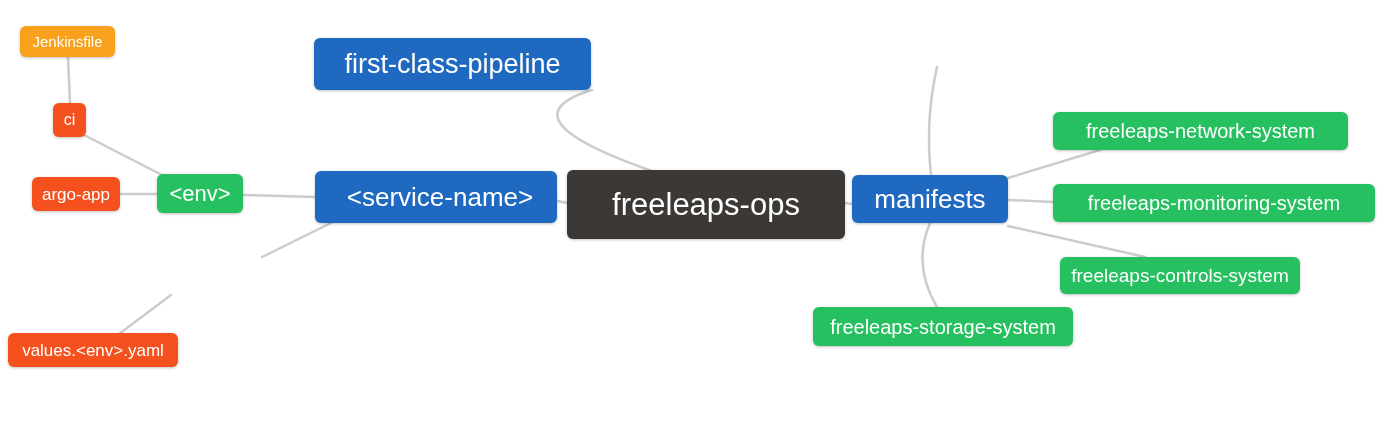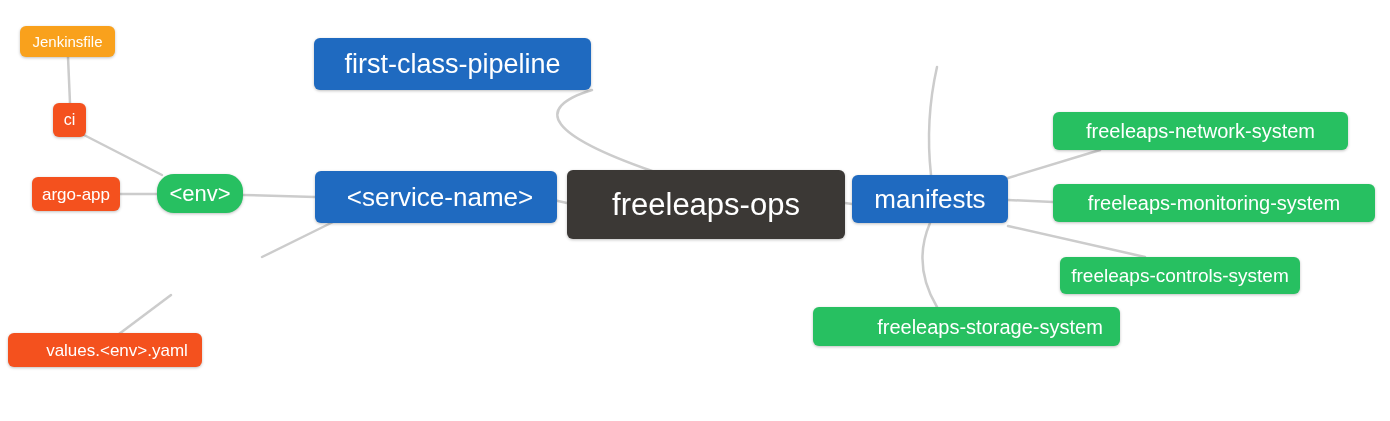--- a/index.html
+++ b/index.html
@@ -59,24 +59,24 @@
       <path d="M 931 175 Q 925 120 937 67" fill="none" stroke="#cccccc" stroke-width="2.5" stroke-linecap="round"></path>
       <path d="M 1008 178 L 1100 150" fill="none" stroke="#cccccc" stroke-width="2.5" stroke-linecap="round"></path>
       <path d="M 1008 200 L 1053 202" fill="none" stroke="#cccccc" stroke-width="2.5" stroke-linecap="round"></path>
       <path d="M 1008 226 L 1145 257" fill="none" stroke="#cccccc" stroke-width="2.5" stroke-linecap="round"></path>
       <path d="M 930 223 Q 912 265 937 307" fill="none" stroke="#cccccc" stroke-width="2.5" stroke-linecap="round"></path>
     </svg>
   <div id="node-layer">
       <div class="node" style="left: 20px; top: 26px; width: 95px; height: 31px; font-size: 15px; background: rgb(249, 161, 28); color: rgb(255, 255, 255);">Jenkinsfile</div>
       <div class="node" style="left: 53px; top: 103px; width: 33px; height: 34px; font-size: 16px; background: rgb(244, 81, 30); color: rgb(255, 255, 255);">ci</div>
       <div class="node" style="left: 32px; top: 177px; width: 88px; height: 34px; font-size: 17px; background: rgb(244, 81, 30); color: rgb(255, 255, 255);">argo-app</div>
-      <div class="node" style="left: 157px; top: 174px; width: 86px; height: 39px; font-size: 22px; background: rgb(39, 192, 97); color: rgb(255, 255, 255); border-radius: 17px;">&lt;env&gt;</div>
-      <div class="node" style="left: 8px; top: 333px; width: 170px; height: 34px; font-size: 17px; background: rgb(244, 81, 30); color: rgb(255, 255, 255); padding-left: 24px;">values.&lt;env&gt;.yaml</div>
+      <div class="node" style="left: 157px; top: 174px; width: 86px; height: 39px; font-size: 22px; background: rgb(39, 192, 97); color: rgb(255, 255, 255);">&lt;env&gt;</div>
+      <div class="node" style="left: 8px; top: 333px; width: 170px; height: 34px; font-size: 17px; background: rgb(244, 81, 30); color: rgb(255, 255, 255);">values.&lt;env&gt;.yaml</div>
       <div class="node" style="left: 314px; top: 38px; width: 277px; height: 52px; font-size: 27px; background: rgb(31, 106, 192); color: rgb(255, 255, 255);">first-class-pipeline</div>
       <div class="node" style="left: 315px; top: 171px; width: 234px; height: 52px; font-size: 26px; background: rgb(31, 106, 192); color: rgb(255, 255, 255); padding-left: 8px;">&lt;service-name&gt;</div>
       <div class="node" style="left: 567px; top: 170px; width: 278px; height: 69px; font-size: 31px; background: rgb(59, 56, 53); color: rgb(255, 255, 255);">freeleaps-ops</div>
       <div class="node" style="left: 852px; top: 175px; width: 156px; height: 48px; font-size: 26px; background: rgb(31, 106, 192); color: rgb(255, 255, 255);">manifests</div>
       <div class="node" style="left: 1053px; top: 112px; width: 295px; height: 38px; font-size: 20px; background: rgb(39, 192, 97); color: rgb(255, 255, 255);">freeleaps-network-system</div>
       <div class="node" style="left: 1053px; top: 184px; width: 322px; height: 38px; font-size: 20px; background: rgb(39, 192, 97); color: rgb(255, 255, 255);">freeleaps-monitoring-system</div>
       <div class="node" style="left: 1060px; top: 257px; width: 240px; height: 37px; font-size: 19px; background: rgb(39, 192, 97); color: rgb(255, 255, 255);">freeleaps-controls-system</div>
-      <div class="node" style="left: 813px; top: 307px; width: 260px; height: 39px; font-size: 20px; background: rgb(39, 192, 97); color: rgb(255, 255, 255); padding-left: 47px;">freeleaps-storage-system</div>
+      <div class="node" style="left: 813px; top: 307px; width: 260px; height: 39px; font-size: 20px; background: rgb(39, 192, 97); color: rgb(255, 255, 255);">freeleaps-storage-system</div>
     </div>
 </div>
 
 </body></html>

